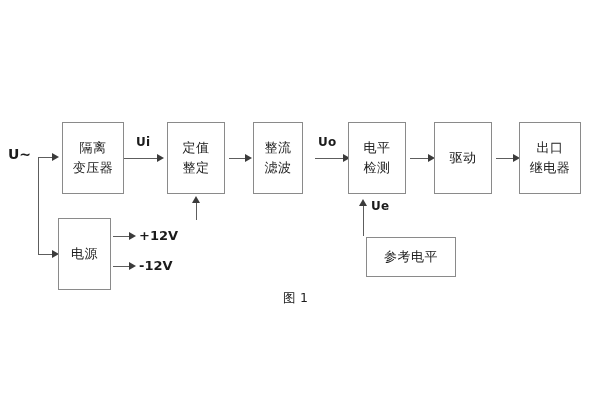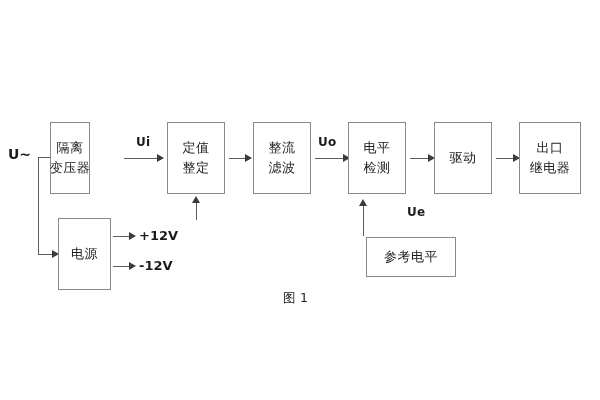--- a/index.html
+++ b/index.html
@@ -102,38 +102,38 @@
   <div class="label uin" style="left:8px; top:146px;">U~</div>
 
   <div class="hline" style="left:38px; top:157px; width:16px;"></div>
   <div class="arrow-r" style="left:52px; top:152.5px;"></div>
 
   <div class="vline" style="left:38px; top:157px; height:97px;"></div>
 
   <div class="hline" style="left:38px; top:254px; width:16px;"></div>
   <div class="arrow-r" style="left:52px; top:249.5px;"></div>
 
-  <div class="block" style="left:50px; top:122px; width:40px; height:72px;">
+  <div class="block" style="left:62px; top:122px; width:62px; height:72px;">
     <span class="ln">隔离</span>
     <span class="ln">变压器</span>
   </div>
 
   <div class="label sig" style="left:136px; top:135px;">Ui</div>
   <div class="hline" style="left:124px; top:158px; width:35px;"></div>
   <div class="arrow-r" style="left:157px; top:153.5px;"></div>
 
   <div class="block" style="left:167px; top:122px; width:58px; height:72px;">
     <span class="ln">定值</span>
     <span class="ln">整定</span>
   </div>
 
   <div class="hline" style="left:229px; top:158px; width:18px;"></div>
   <div class="arrow-r" style="left:245px; top:153.5px;"></div>
 
-  <div class="block" style="left:253px; top:122px; width:58px; height:72px;">
+  <div class="block" style="left:253px; top:122px; width:50px; height:72px;">
     <span class="ln">整流</span>
     <span class="ln">滤波</span>
   </div>
 
   <div class="label sig" style="left:318px; top:135px;">Uo</div>
   <div class="hline" style="left:315px; top:158px; width:30px;"></div>
   <div class="arrow-r" style="left:343px; top:153.5px;"></div>
 
   <div class="block" style="left:348px; top:122px; width:58px; height:72px;">
     <span class="ln">电平</span>
@@ -170,17 +170,17 @@
 
   <div class="vline" style="left:196px; top:203px; height:17px;"></div>
   <div class="arrow-u" style="left:191.5px; top:196px;"></div>
 
   <div class="block" style="left:330px; top:237px; width:90px; height:40px;margin-left:36px;">
     <span class="ln">参考电平</span>
   </div>
 
   <div class="vline" style="left:363px; top:206px; height:30px;"></div>
   <div class="arrow-u" style="left:358.5px; top:199px;"></div>
-  <div class="label sig" style="left:371px; top:205px;margin-left:36px;">Ue</div>
+  <div class="label sig" style="left:371px; top:199px;">Ue</div>
 
   <div class="label caption" style="left:283px; top:290px;">图 1</div>
 
 </div>
 
 </body></html>

